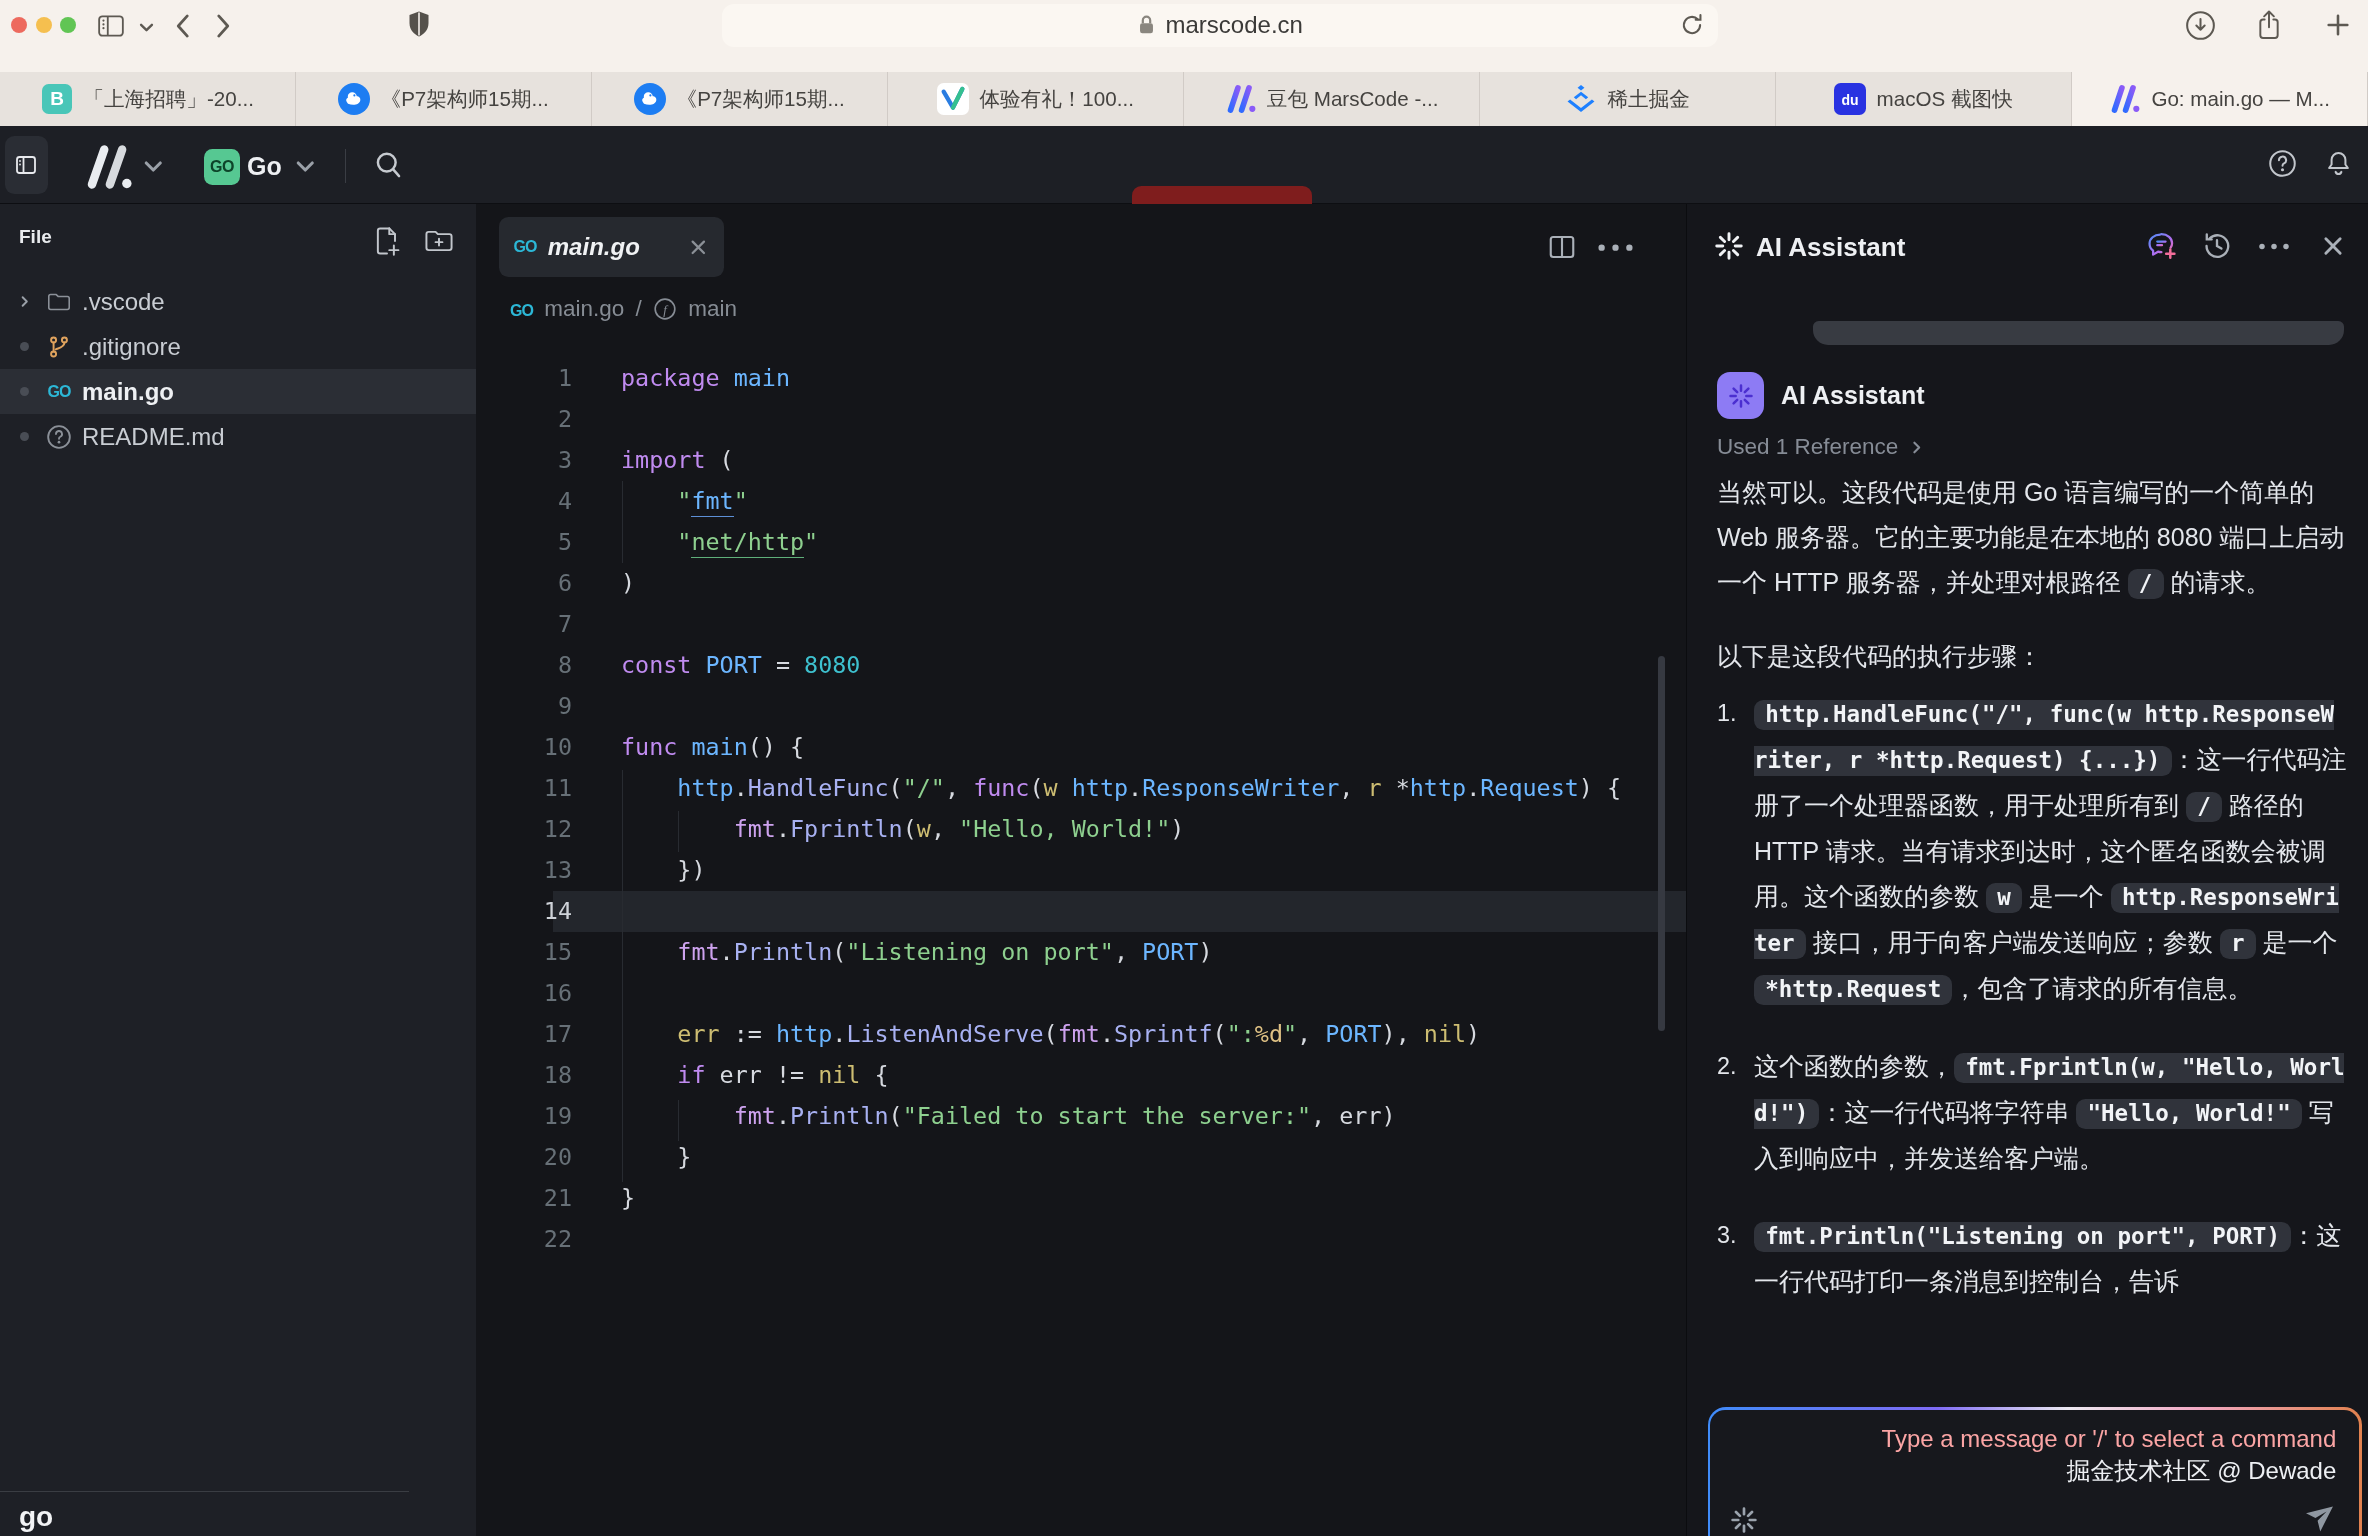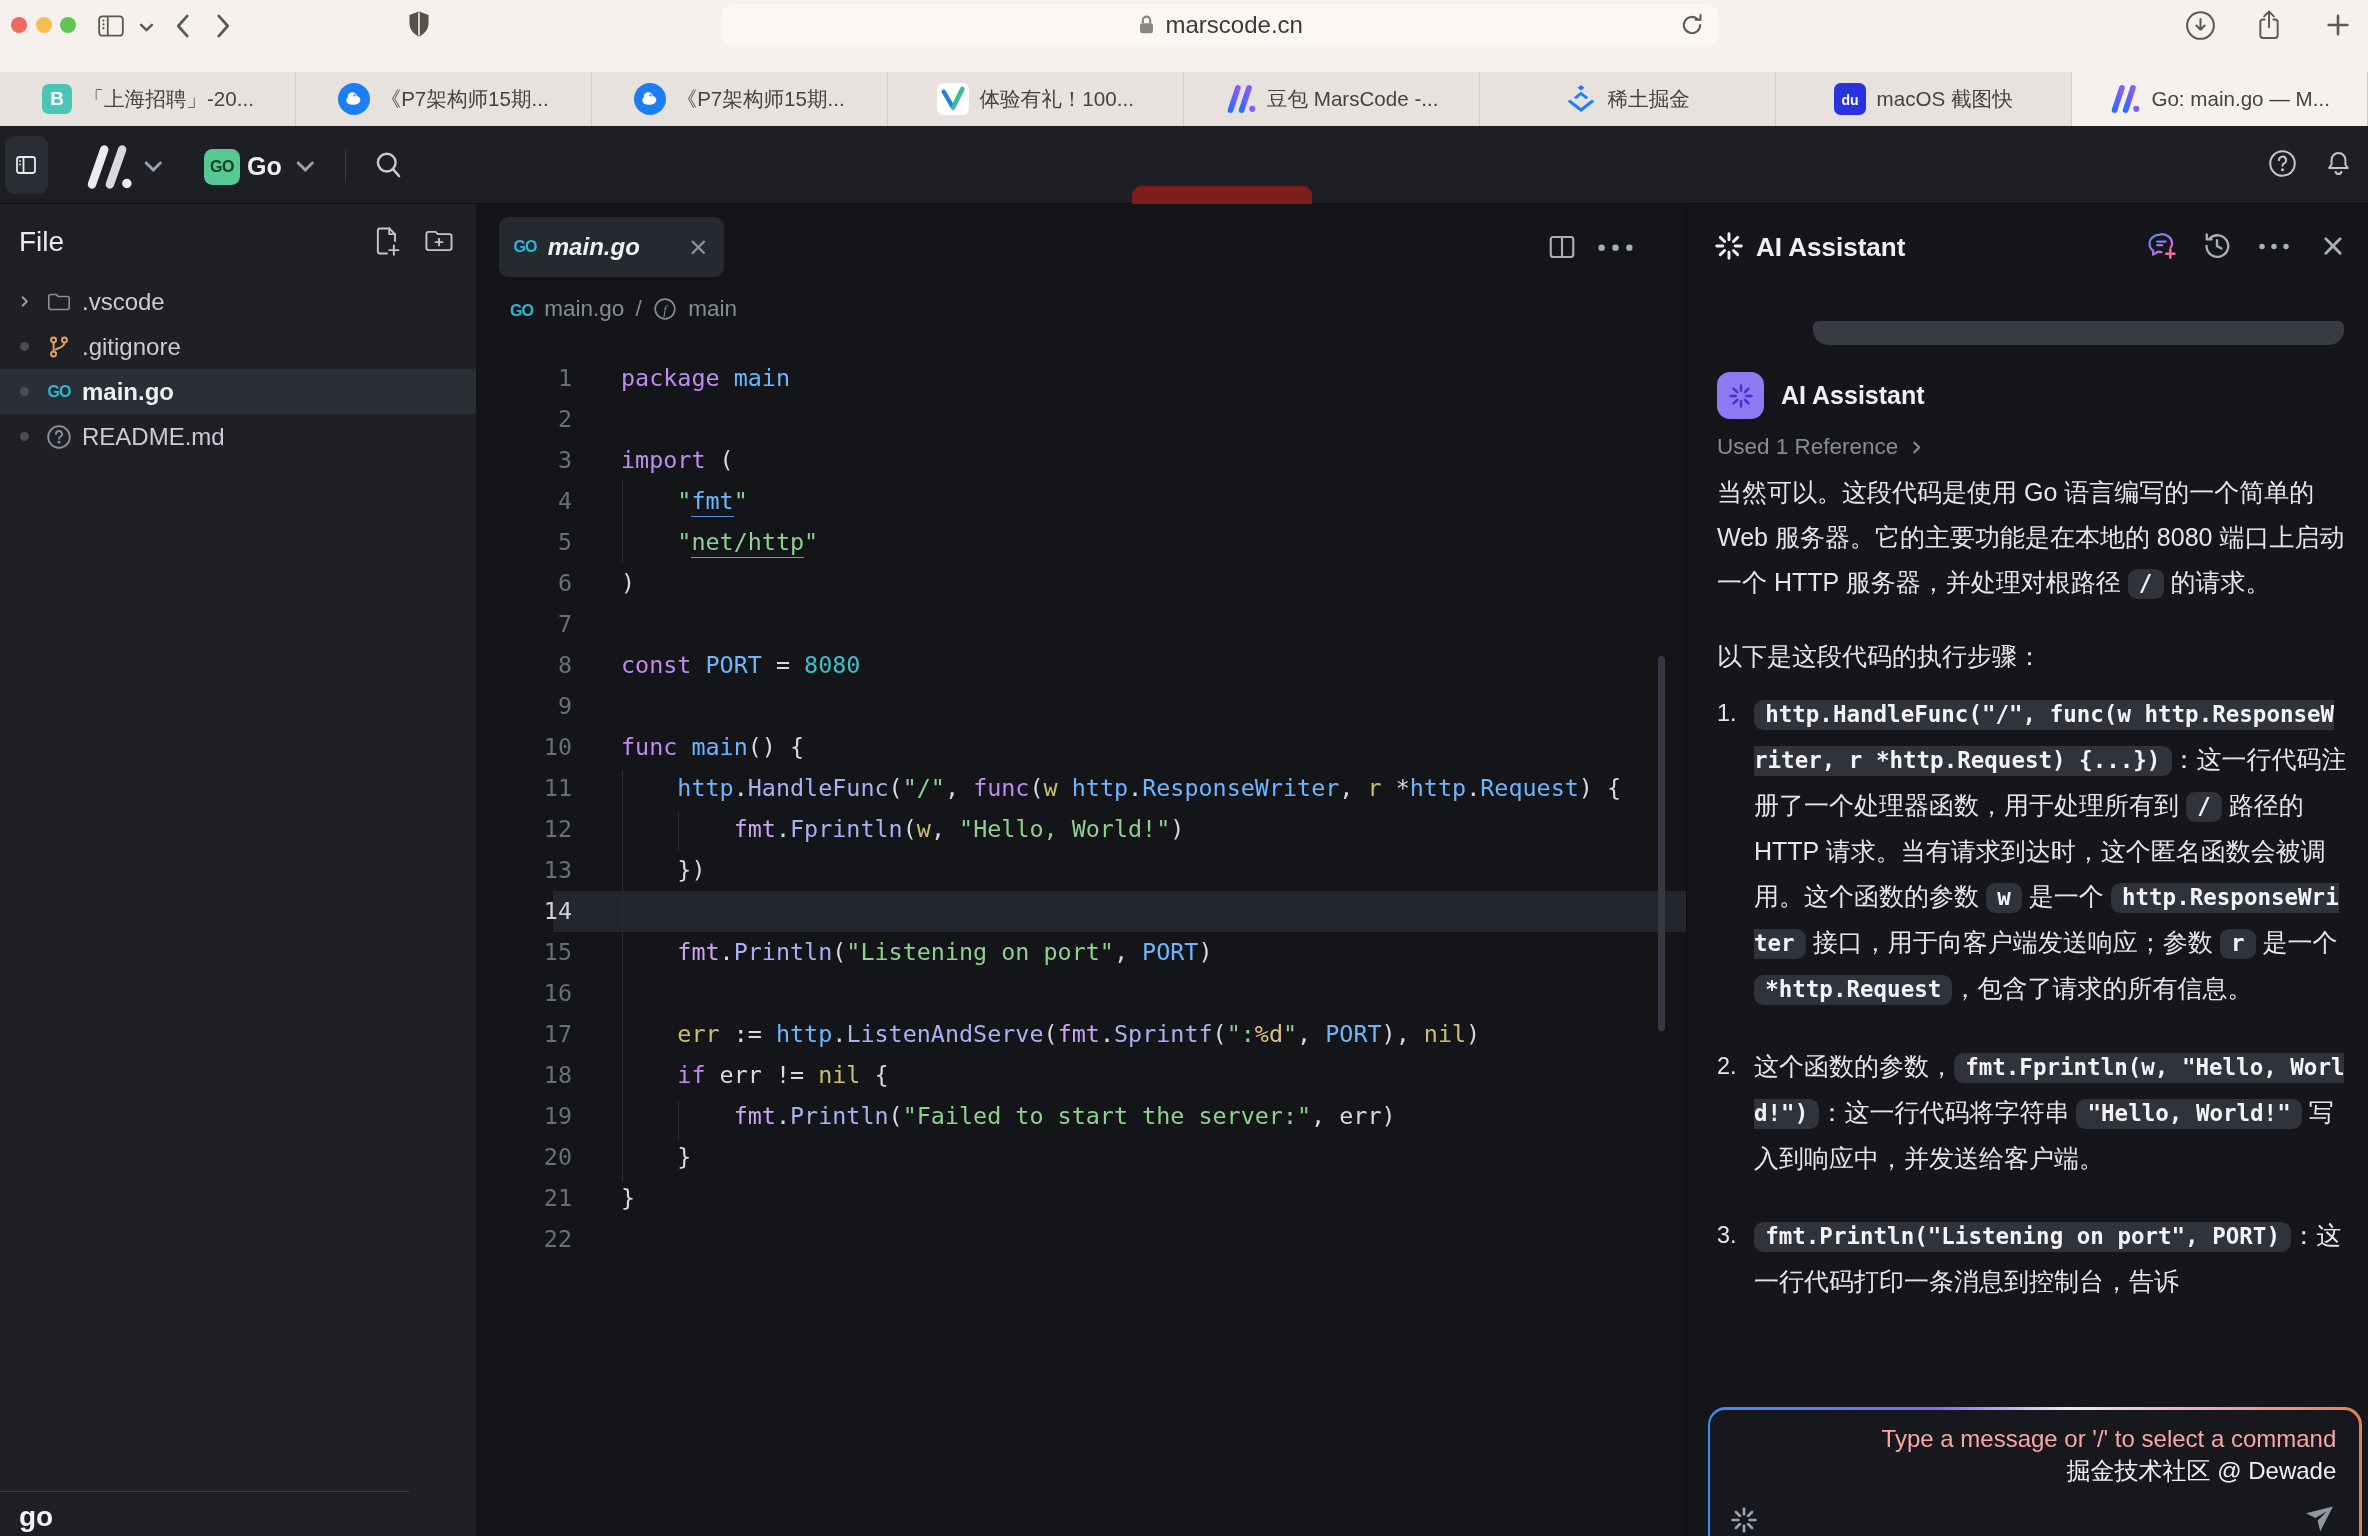--- a/index.html
+++ b/index.html
@@ -40,21 +40,21 @@
   .tb-search { position:absolute; left:373px; top:22.5px; width:30px; height:32px; color:#c6cad0; }
   .run-btn { position:absolute; left:1132px; top:14px; width:180px; height:51px; border-radius:9.4px; background:#7f1d1d; display:flex; align-items:flex-end; justify-content:center; gap:13px;margin-top:46px; }
   .play-tri { width:0; height:0; border-left:16px solid #3fcf8e; border-top:9.4px solid transparent; border-bottom:9.4px solid transparent; }
   .run-label { font-size:25px; font-weight:bold; color:#f2f4f6; }
   .tb-help { position:absolute; left:2268px; top:23.4px; width:29px; height:29px; color:#c2c6cc; }
   .tb-bell { position:absolute; left:2324px; top:23.4px; width:29px; height:29px; color:#c2c6cc; }
 
   
   .sidebar { position:absolute; left:0; top:78px; width:476px; bottom:0; background:#1e2026; }
   .sb-head { position:absolute; left:0; top:19px; width:476px; height:37px; }
-  .sb-title { position:absolute; left:19px; top:2.8px; font-size:28px; font-weight:normal; color:#e9ebee; }
+  .sb-title { position:absolute; left:19px; top:2.8px; font-size:19px; font-weight:bold; color:#e9ebee; }
   .sb-act { position:absolute; top:1.9px; width:32px; height:32px; color:#c2c6cc; }
   .filelist { position:absolute; left:0; top:75px; width:476px; }
   .frow { position:relative; height:45px; display:flex; align-items:center; color:#c9cdd3; font-size:24px; }
   .frow.selected { background:#2b2e35; color:#eef0f3; font-weight:bold; }
   .fmark { position:absolute; left:17px; width:15px; height:15px; display:flex; align-items:center; justify-content:center; color:#9aa0a8; }
   .fdot { width:9.4px; height:9.4px; border-radius:50%; background:#494d55; display:inline-block; }
   .ficon { position:absolute; left:45px; width:28px; height:28px; color:#8b9098; display:flex; align-items:center; justify-content:center; }
   .ficon svg { width:26px; height:26px; }
   .flabel { position:absolute; left:82px; white-space:nowrap; }
   .goword { font-weight:800; font-size:16px; color:#2cb7d6; letter-spacing:-0.9px; }

